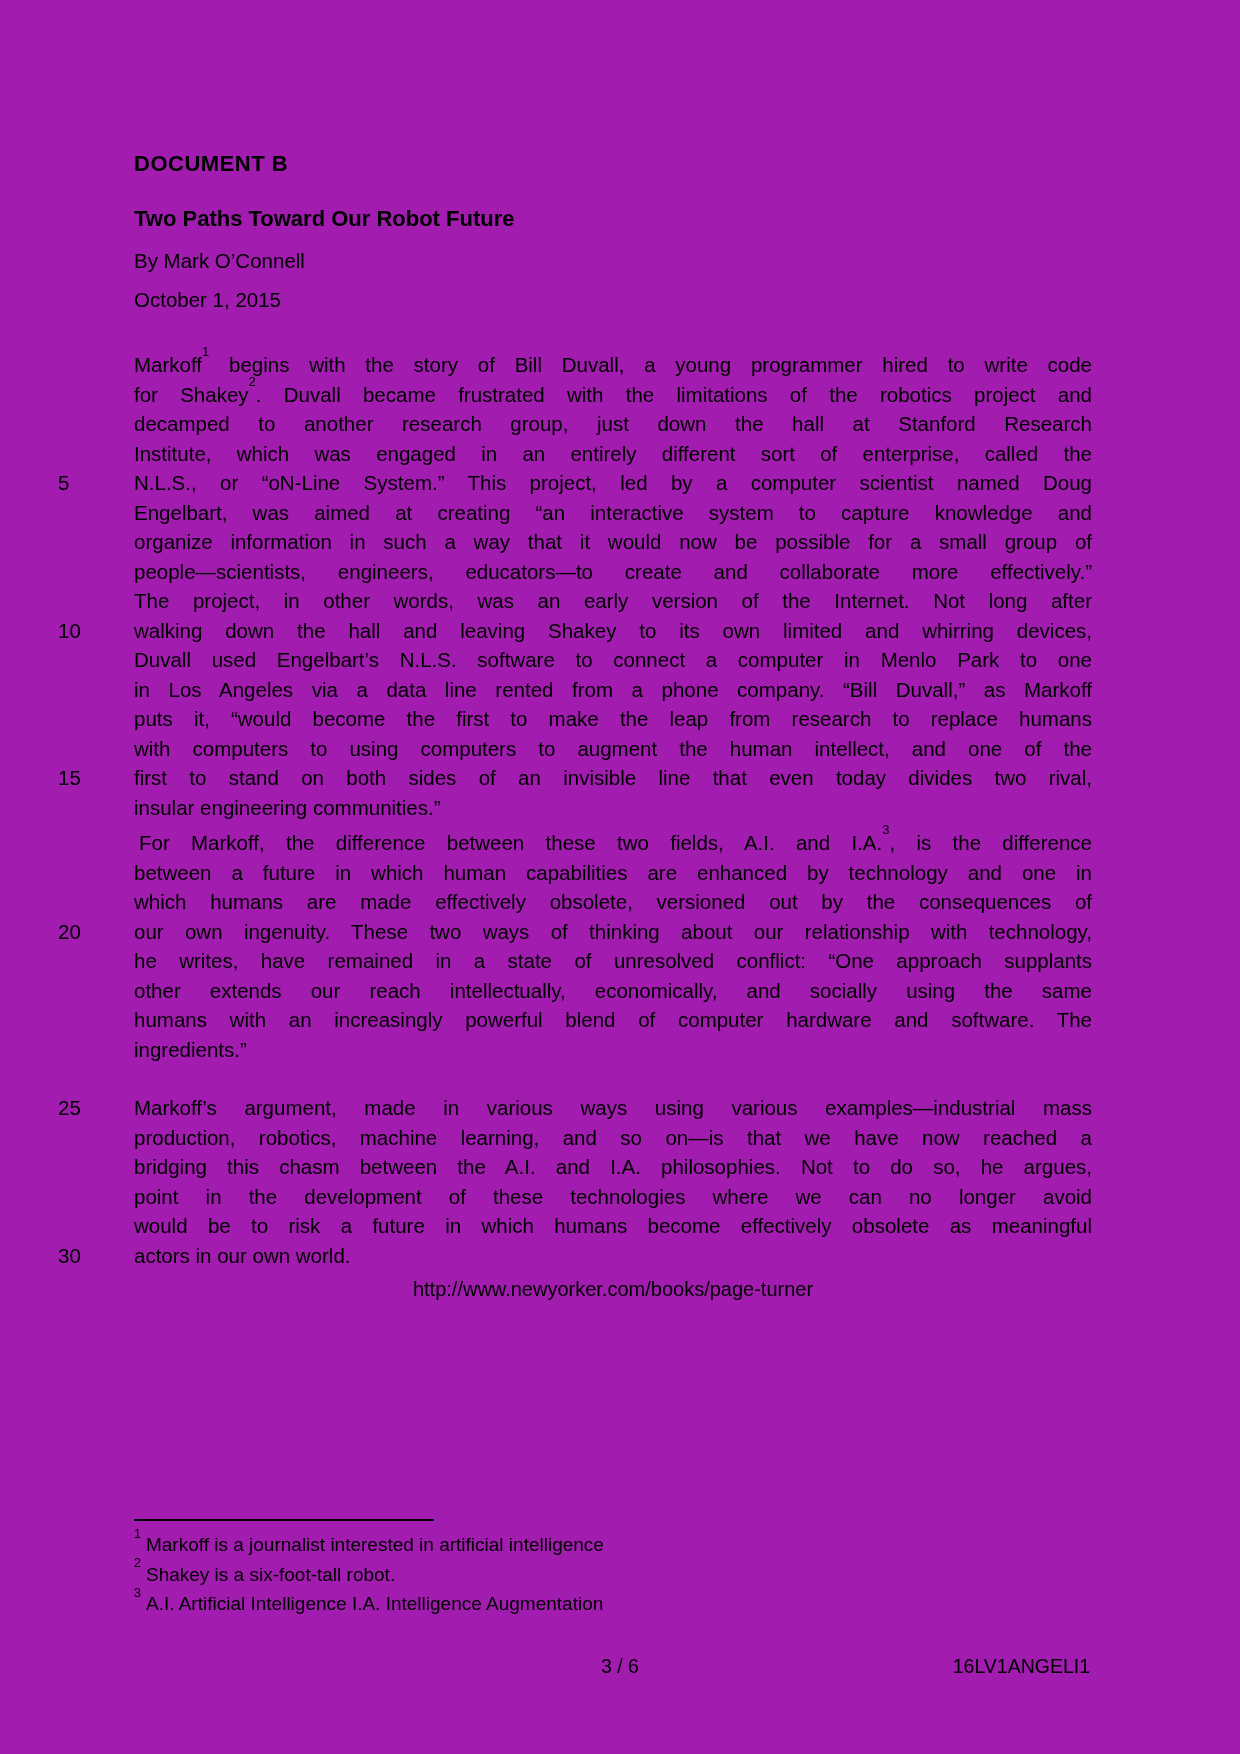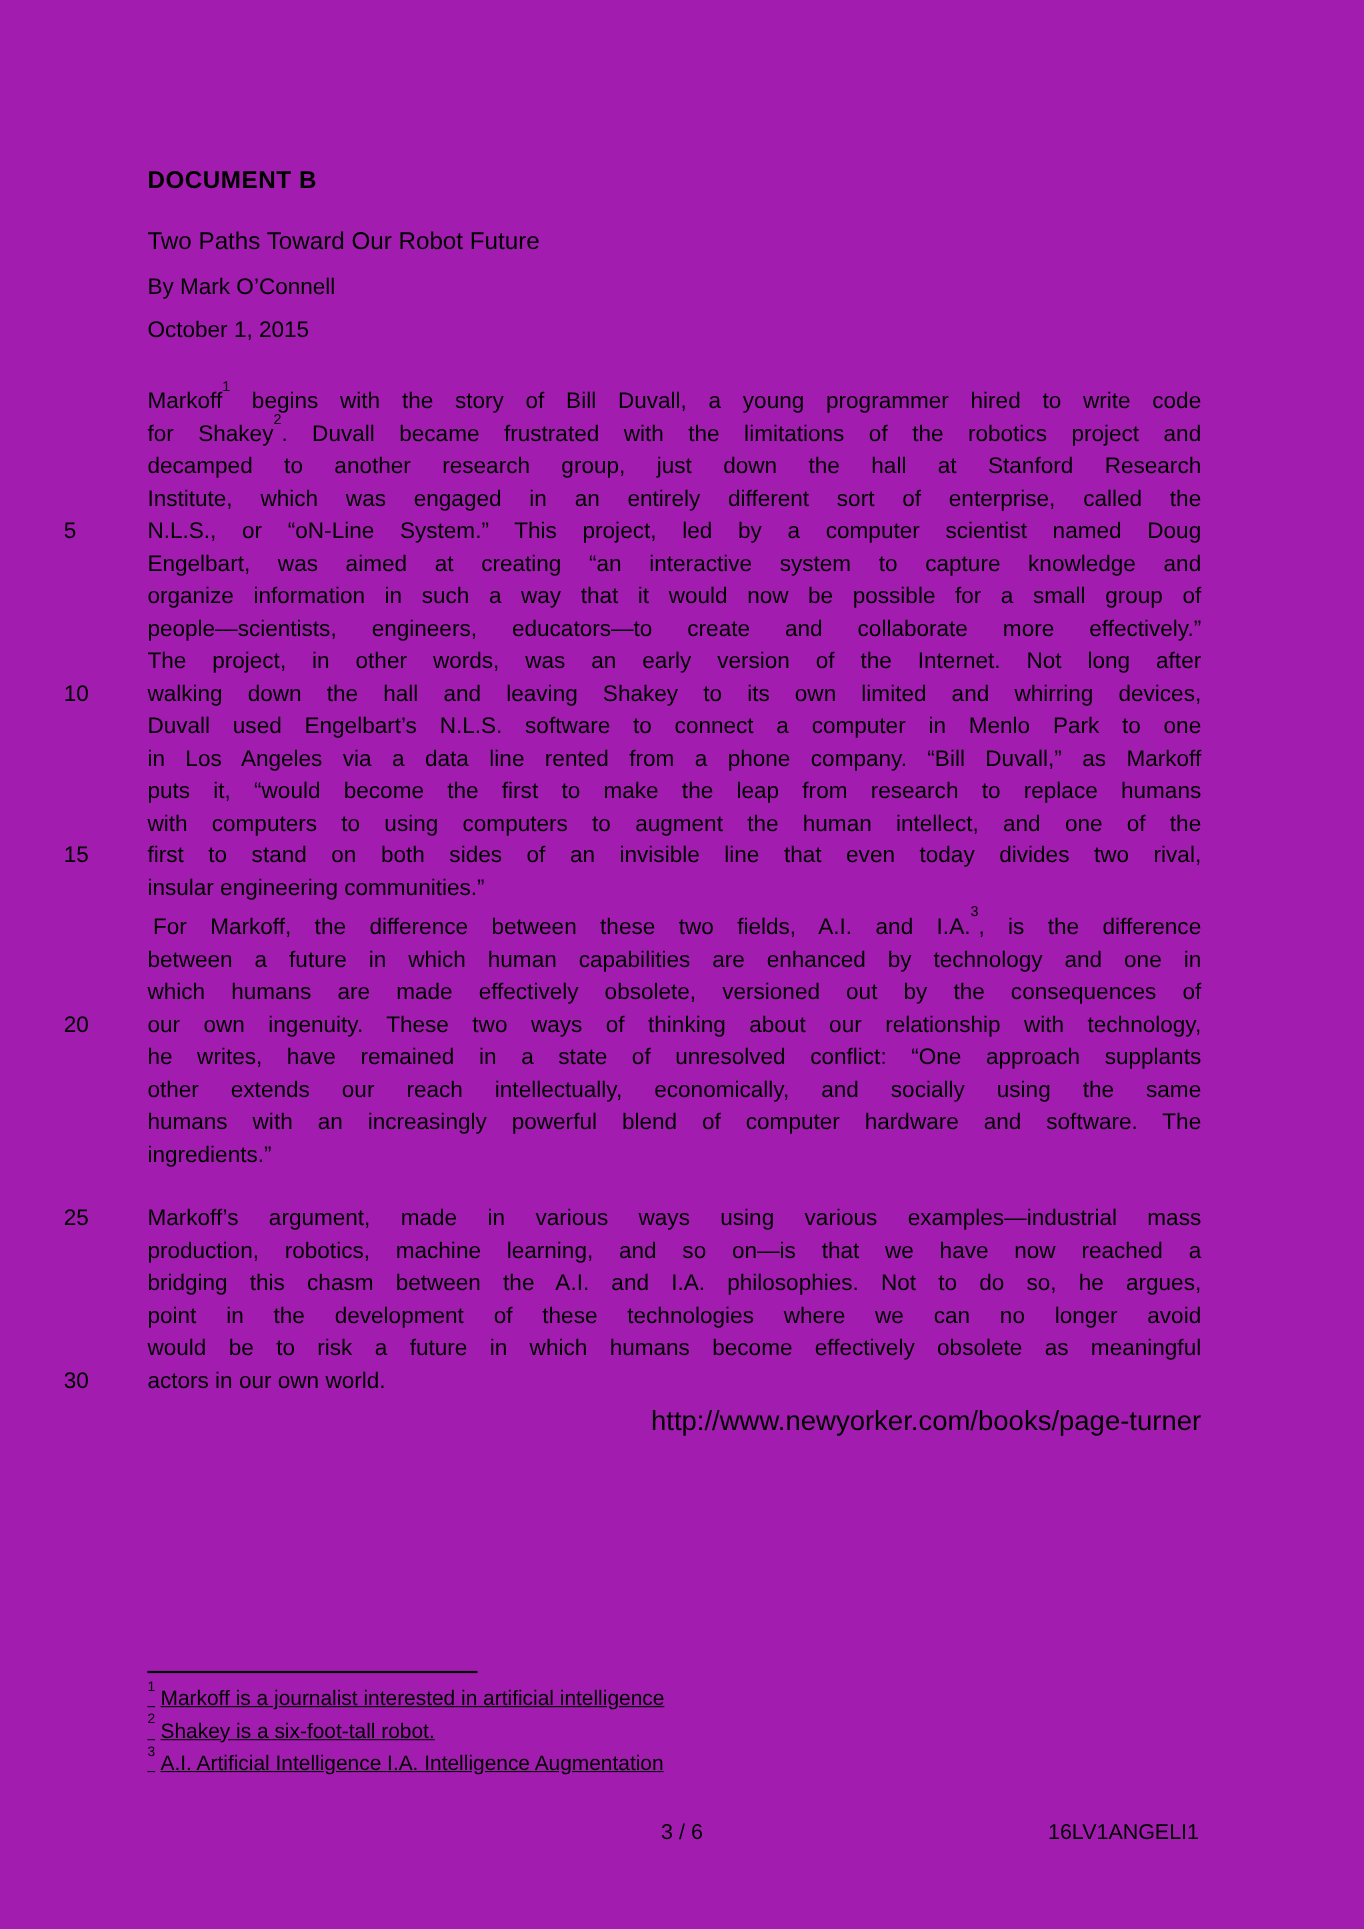--- a/index.html
+++ b/index.html
@@ -10,21 +10,21 @@
     color:#000000;
     font-family:"Liberation Sans","DejaVu Sans",sans-serif;
     overflow:hidden;
   }
   .doc-label {
     position:absolute; left:134px; top:151px;
     font-size:22px; font-weight:bold; letter-spacing:0.5px;
   }
   .title {
     position:absolute; left:134px; top:206px;
-    font-size:22px; font-weight:normal;
+    font-size:22px; font-weight:bold;
   }
   .byline {
     position:absolute; left:134px; top:249px;
     font-size:20.5px;
   }
   .date {
     position:absolute; left:134px; top:288px;
     font-size:20.5px;
   }
   .body-text {
@@ -47,32 +47,32 @@
     position:absolute; left:-76px; top:0; width:49px;
     text-align:right; font-size:20.5px; line-height:29.5px;
     text-indent:0;
   }
   sup.ref {
     font-size:13px; line-height:0;
     position:relative; top:-8px;
   }
   .source {
     position:absolute; left:134px; top:1278px; width:958px;
-    text-align:right; font-size:25px;
+    text-align:center; font-size:20px;
   }
   .footnotes {
     position:absolute; left:134px; top:1519px; width:958px;
     font-size:19px;
   }
   .fn-rule {
     width:300px; height:0;
     border-top:2.5px solid #000;
     margin-bottom:9px;
   }
-  .fn { position:relative; height:29.5px; line-height:29.5px;text-decoration:underline; }
+  .fn { position:relative; height:29.5px; line-height:29.5px; }
   .fn sup.ref { font-size:12.5px; top:-6px; margin-right:5px; }
   .footer-page {
     position:absolute; left:0; top:1655px; width:1240px;
     text-align:center; font-size:19.5px;
   }
   .footer-code {
     position:absolute; top:1655px; right:150px;
     font-size:19.5px;
   }
 </style>

